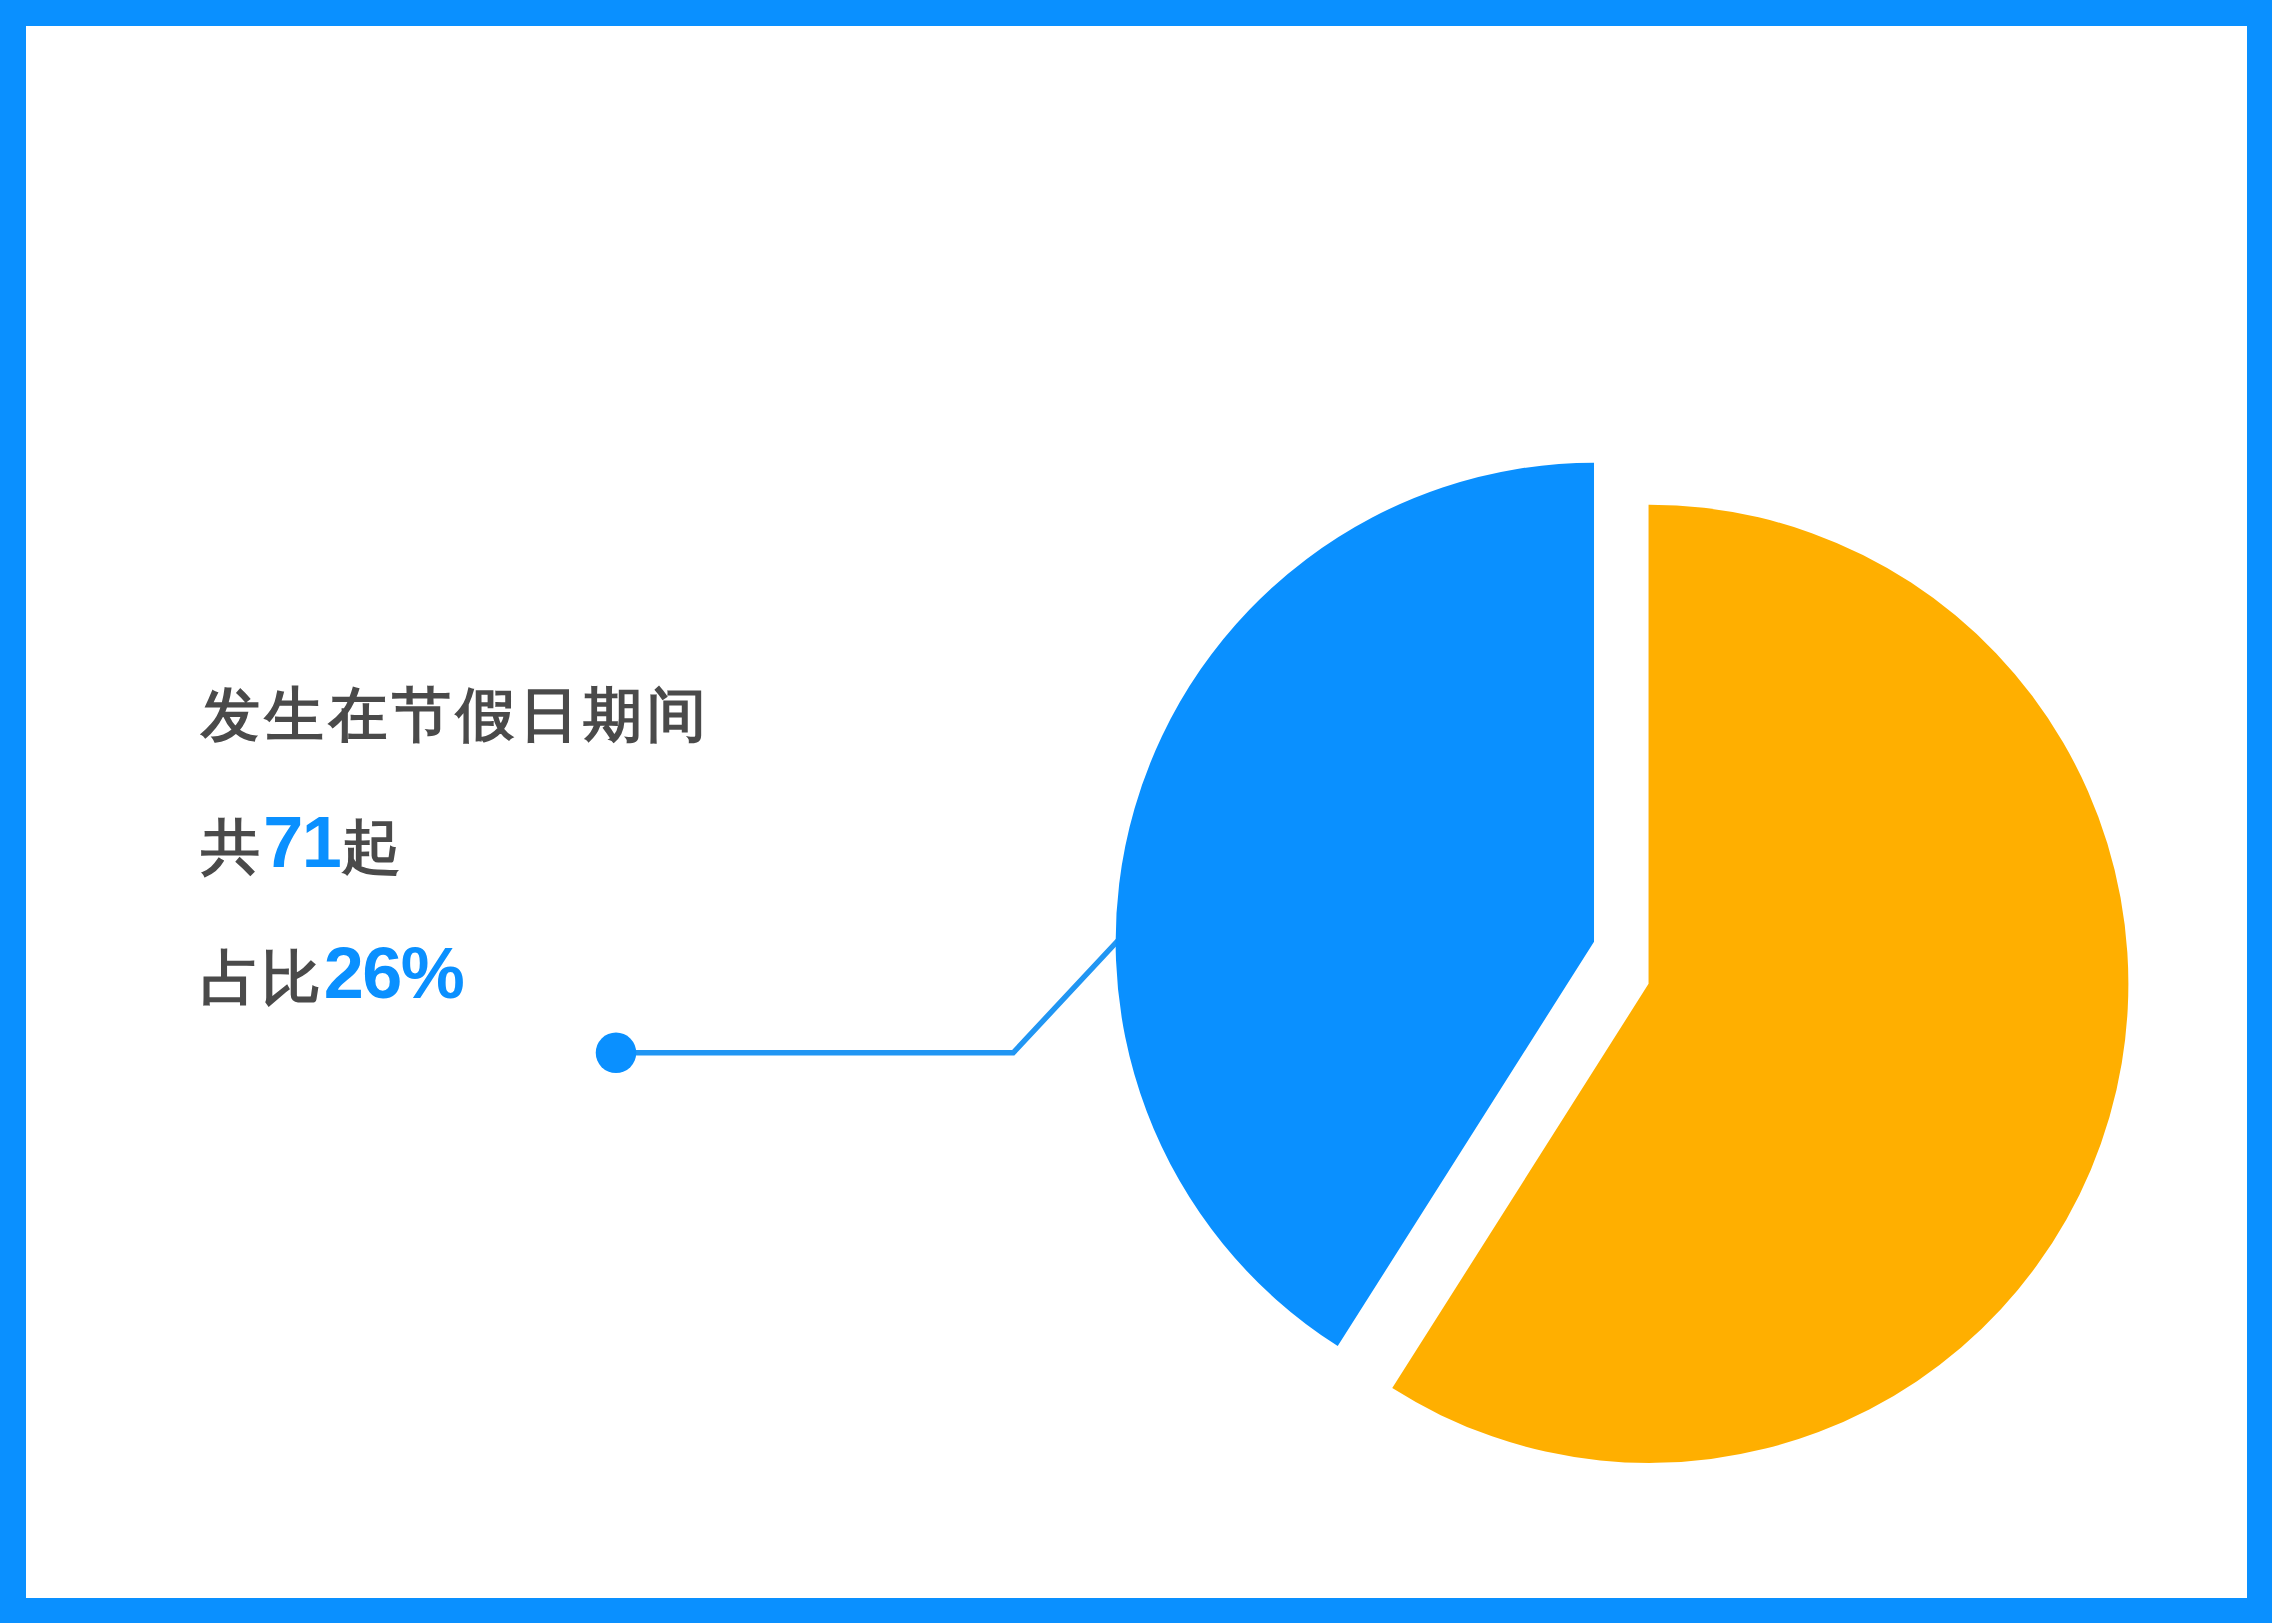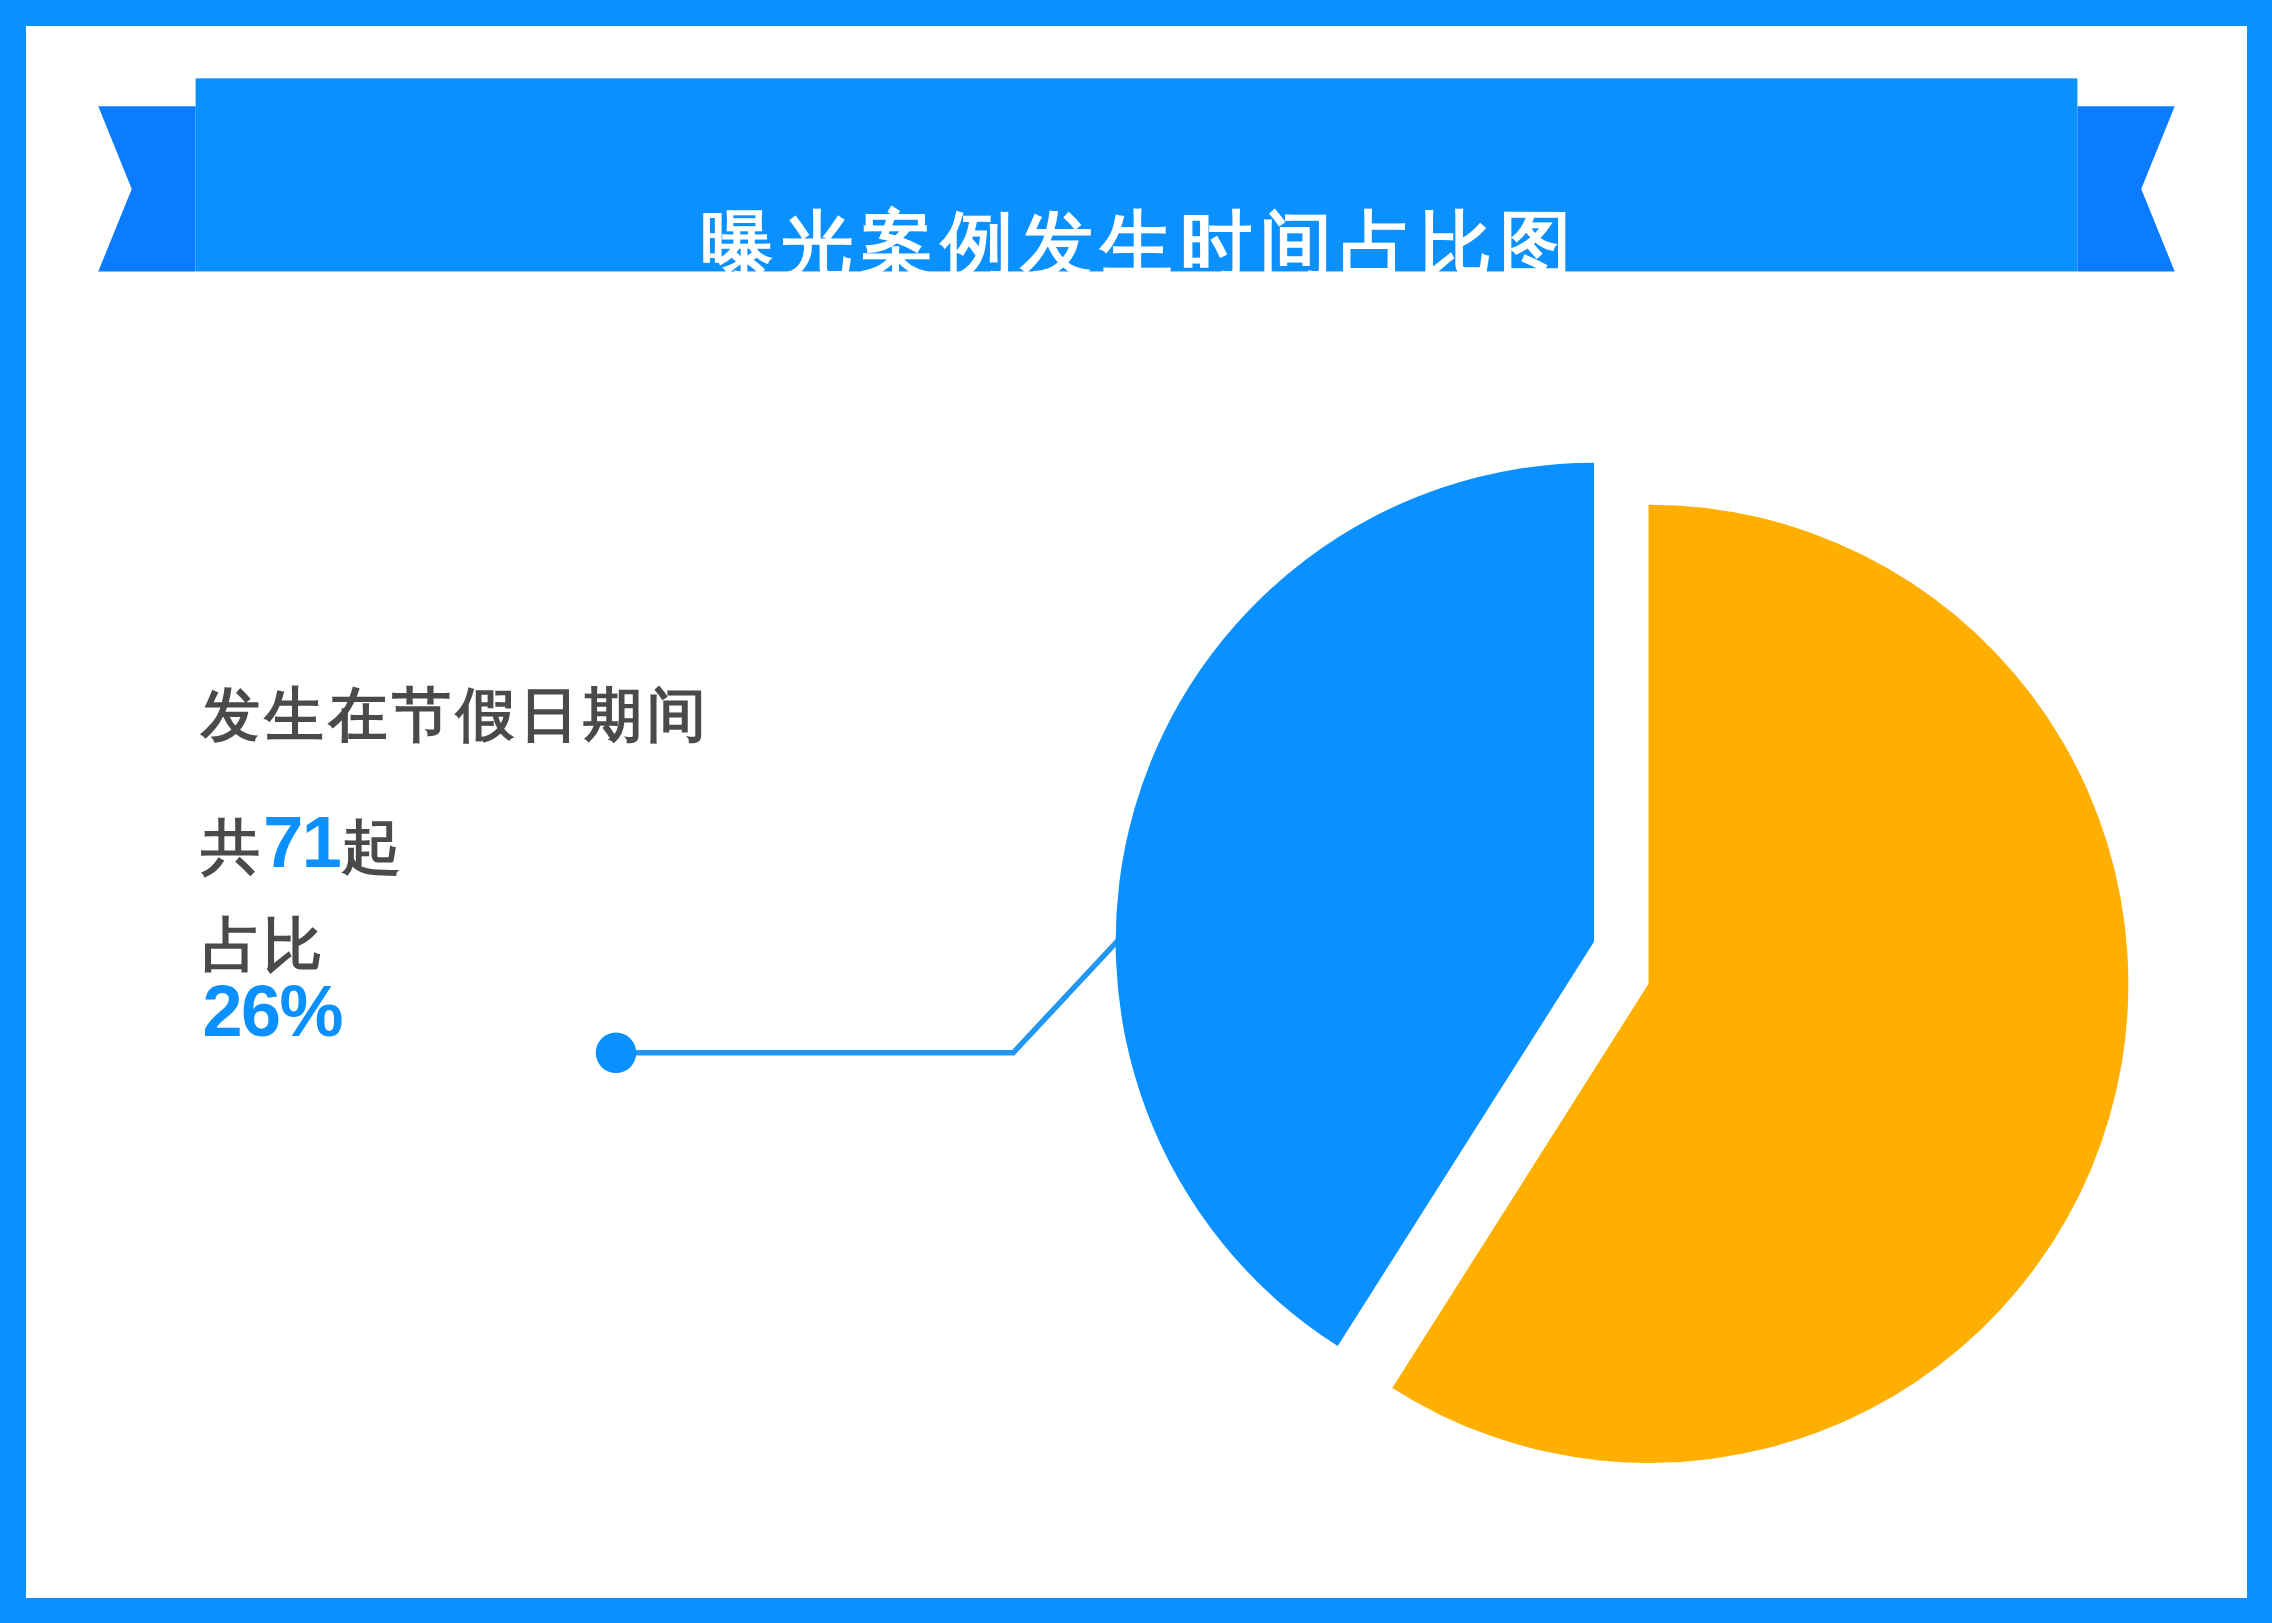--- a/index.html
+++ b/index.html
@@ -66,21 +66,21 @@
     line-height: 1;
     white-space: nowrap;
   }
   .stat-line {
     margin-top: 61px;
     display: flex;
     align-items: baseline;
     line-height: 1;
     white-space: nowrap;
   }
-  .stat-line.second { margin-top: 38px; flex-direction: column; }
+  .stat-line.second { margin-top: 59px; }
   .stat-label {
     color: #4a4a4a;
     font-size: 59px;
     font-weight: bold;
     letter-spacing: 1.6px;
   }
   .stat-value {
     color: #0a90ff;
     font-size: 72px;
     font-weight: bold;
@@ -110,31 +110,20 @@
   }
   .pie-wrap svg { display: block; }
 </style>
 </head>
 <body>
 
 <div id="poster">
 
   <div class="frame"></div>
 
-  <div class="ribbon">
-    <svg width="2273" height="218" viewBox="0 0 2917 280" xmlns="http://www.w3.org/2000/svg">
-
-      <polygon points="125,48 250,48 250,260 125,260 168,154" fill="#0b7bff"></polygon>
-
-      <polygon points="2792,48 2667,48 2667,260 2792,260 2749,154" fill="#0b7bff"></polygon>
-
-      <rect x="250" y="12" width="2417" height="248" fill="#0a90ff"></rect>
-    </svg>
-    <div class="ribbon-title">曝光案例发生时间占比图</div>
-  </div>
 
   <div class="stats">
     <div class="stat-heading">发生在节假日期间</div>
 
     <div class="stat-line">
       <span class="stat-label">共</span>
       <span class="stat-value">71</span>
       <span class="stat-unit">起</span>
     </div>
 

